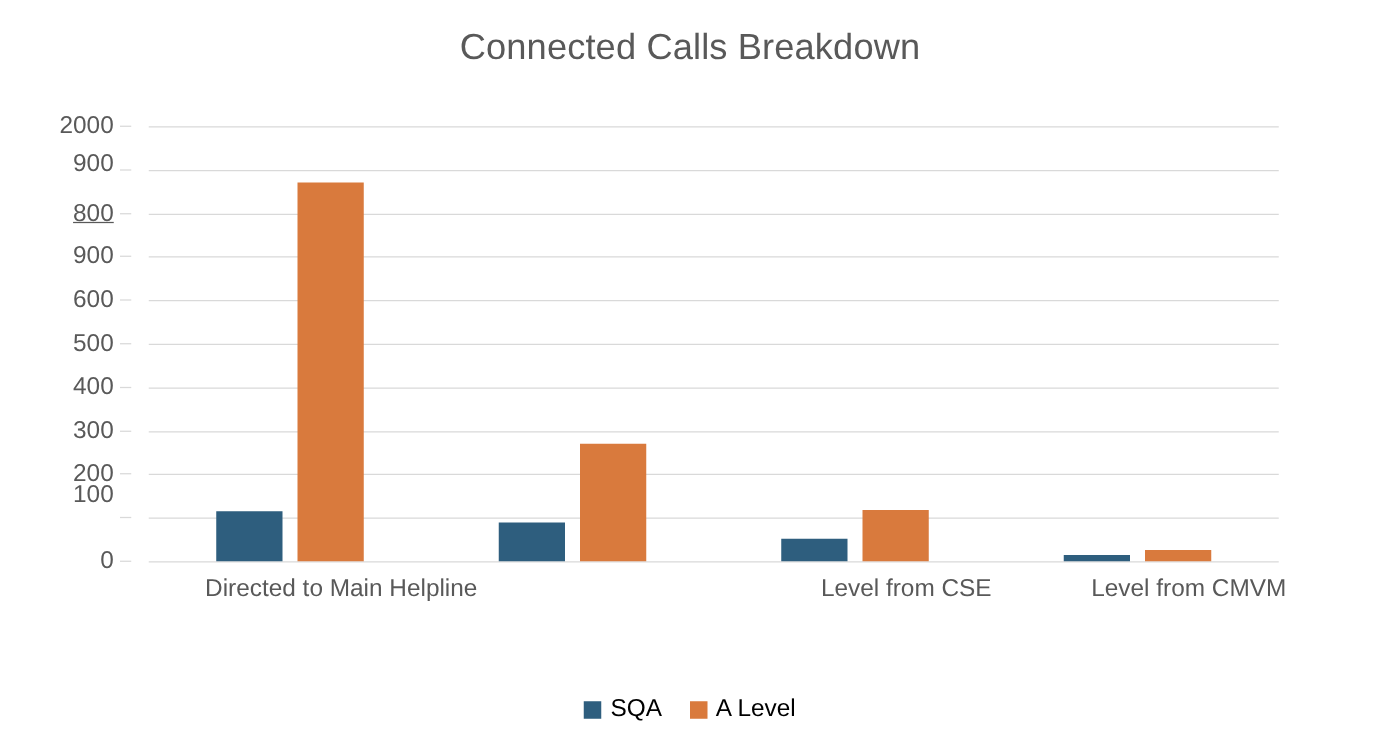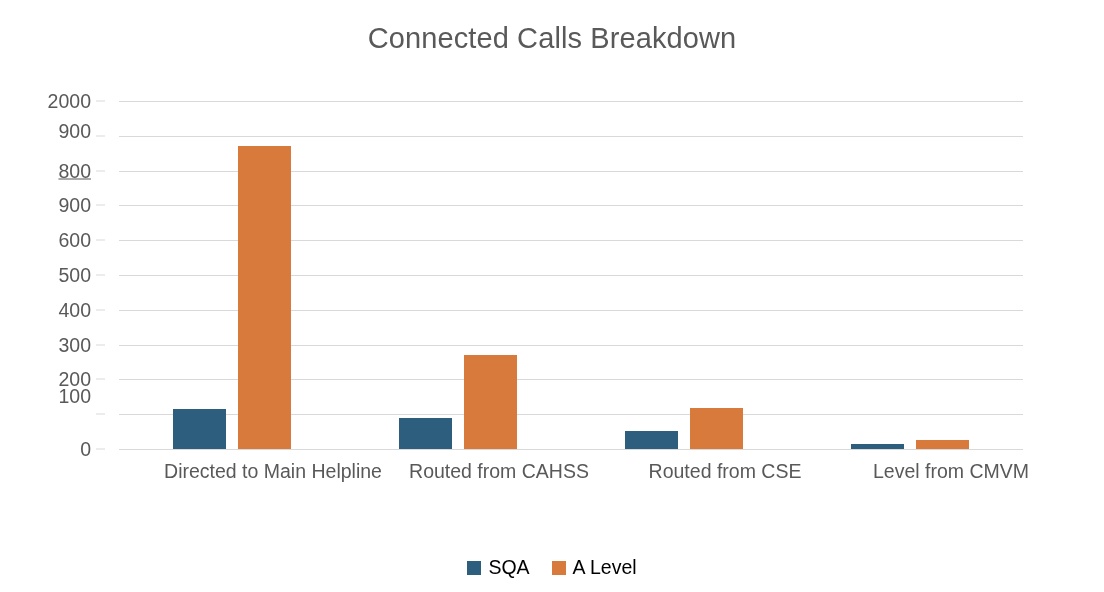--- a/index.html
+++ b/index.html
@@ -197,22 +197,21 @@
         <div class="bar series-1" title="A Level: 117" style="left: 119px; width: 53px; height: 40.716px; background: rgb(217, 122, 61);"></div>
       </div>
       <div class="bar-group" style="left: 678px; width: 226px;">
         <div class="bar series-0" title="SQA: 15" style="left: 54px; width: 53px; height: 5.22px; background: rgb(46, 94, 126);"></div>
         <div class="bar series-1" title="A Level: 25" style="left: 119px; width: 53px; height: 8.7px; background: rgb(217, 122, 61);"></div>
       </div>
     </div>
 
   <div id="x-axis-labels">
       <div class="x-cat-label" style="left: 0px; width: 226px;">Directed to Main Helpline</div>
-      <div class="x-cat-label" style="left: 226px; width: 226px;">Routed from CAHSS</div>
-      <div class="x-cat-label" style="left: 452px; width: 226px;">Routed from CSE</div>
+      <div class="x-cat-label" style="left: 452px; width: 226px;">Level from CSE</div>
       <div class="x-cat-label" style="left: 678px; width: 226px;">Level from CMVM</div>
     </div>
 
   <div id="legend">
       <div class="legend-item">
         <span class="legend-swatch" style="background: rgb(46, 94, 126);"></span>
         <span class="legend-label">SQA</span>
       </div>
       <div class="legend-item">
         <span class="legend-swatch" style="background: rgb(217, 122, 61);"></span>

